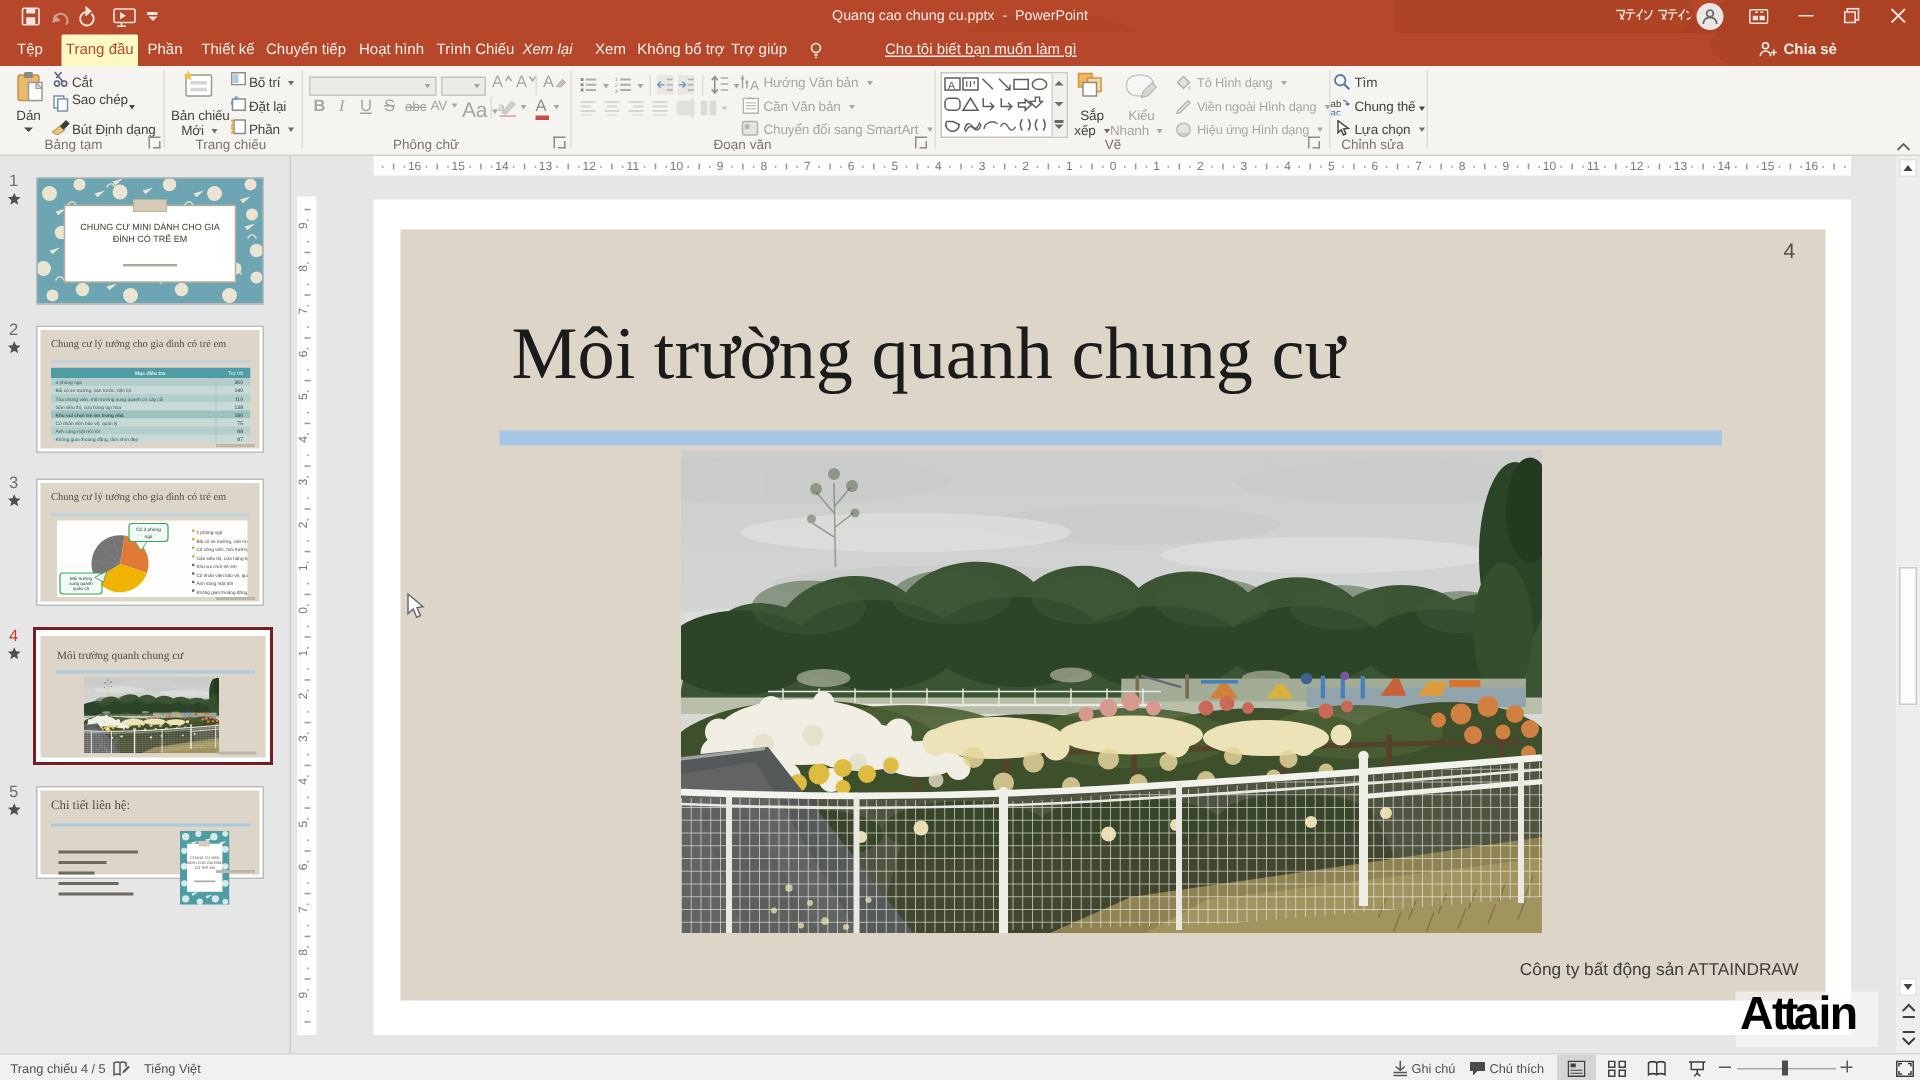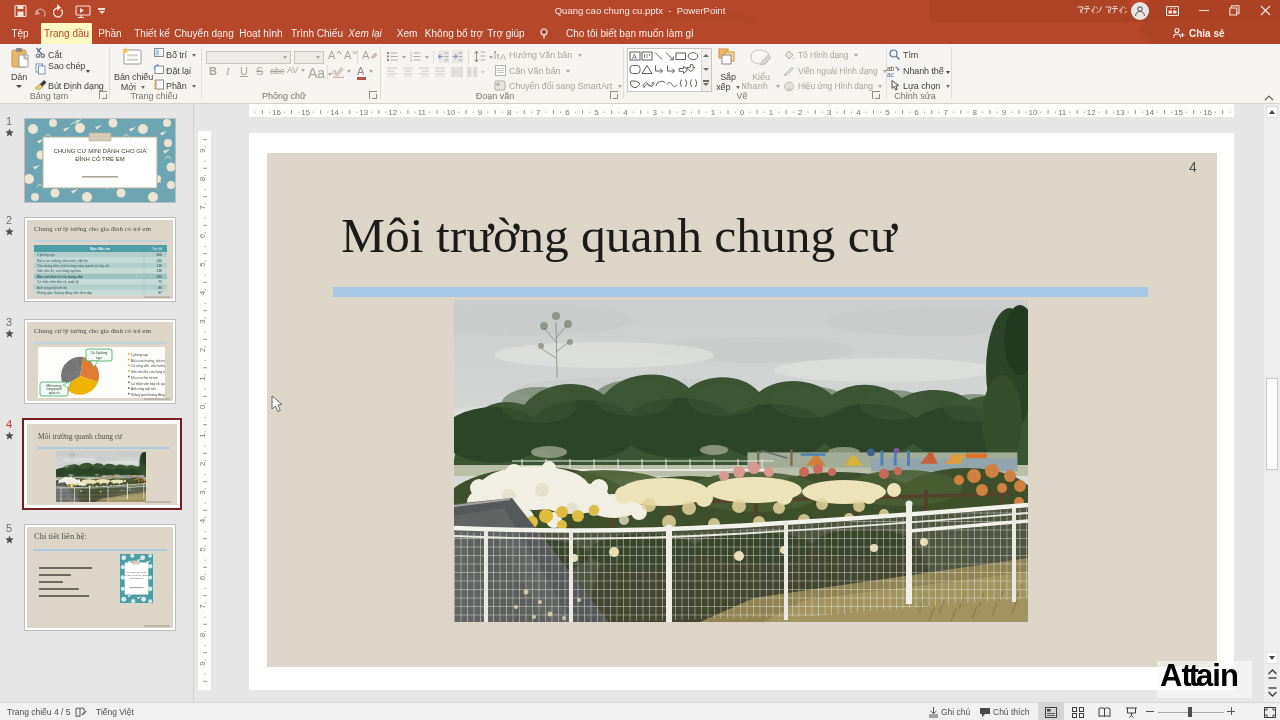--- a/index.html
+++ b/index.html
@@ -126,32 +126,32 @@
     <svg class="abs" style="left:1260px; top:5px;" width="11" height="11" viewBox="0 0 11 11">
       <path d="M1,1 L10,10 M10,1 L1,10" stroke="#F5E4DC" stroke-width="1.2"></path>
     </svg>
   </div>
   <div class="abs" id="tabrow">
     <div class="deco" style="left:1140px; top:-14px; width:160px; height:46px; opacity:.5; border-radius:55% 45% 40% 60%;"></div>
     <div class="tab" style="left:20px;">Tệp</div>
     <div id="tab-active" style="left:41px; width:51px;">Trang đầu</div>
     <div class="tab" style="left:110px;">Phần</div>
     <div class="tab" style="left:152px;">Thiết kế</div>
-    <div class="tab" style="left:204px;">Chuyển dạng</div>
+    <div class="tab" style="left:204px;">Chuyển tiếp</div>
     <div class="tab" style="left:261px;">Hoạt hình</div>
     <div class="tab" style="left:317px;">Trình Chiếu</div>
     <div class="tab" style="left:365px;font-style:italic;">Xem lại</div>
     <div class="tab" style="left:407px;">Xem</div>
     <div class="tab" style="left:454px;">Không bổ trợ</div>
     <div class="tab" style="left:506px;">Trợ giúp</div>
     <svg class="abs" style="left:539px; top:6px;" width="10" height="12" viewBox="0 0 10 12">
       <circle cx="5" cy="4" r="3" fill="none" stroke="#F9EFEA" stroke-width="1.1"></circle>
       <path d="M3.7,7 l2.6,0 M3.9,8.7 l2.2,0 M4.3,10.4 l1.4,0" stroke="#F9EFEA" stroke-width="1"></path>
     </svg>
-    <div class="tab" style="left:566px; transform:none;">Cho tôi biết bạn muốn làm gì</div>
+    <div class="tab" style="left:590px; transform:none;text-decoration:underline;">Cho tôi biết bạn muốn làm gì</div>
     <svg class="abs" style="left:1172px; top:5px;" width="13" height="13" viewBox="0 0 13 13">
       <circle cx="5" cy="3.5" r="2" fill="none" stroke="#F9EFEA" stroke-width="1.1"></circle>
       <path d="M1.5,10.5 a3.5,3.5 0 0 1 7,0" fill="none" stroke="#F9EFEA" stroke-width="1.1"></path>
       <path d="M10.5,6 l0,4 M8.5,8 l4,0" stroke="#F9EFEA" stroke-width="1.1"></path>
     </svg>
     <div class="tab" style="left:1189px; transform:none; font-weight:bold;">Chia sẻ</div>
   </div>
   <div class="abs" id="ribbon">
     
     <div class="rsep" style="left:109px;"></div>
@@ -360,21 +360,21 @@
       <rect x="8" y="5" width="9" height="9" fill="#F7D9A8" stroke="#D29438"></rect>
       <rect x="5" y="8" width="9" height="9" fill="#FFF" stroke="#8E8B88"></rect>
     </svg>
     <div class="rtext" style="left:714px; top:28px; width:28px; text-align:center;">Sắp</div>
     <div class="rtext" style="left:714px; top:38px; width:28px; text-align:center;">xếp <span class="dd"></span></div>
     <svg class="abs" style="left:748px; top:3px;" width="26" height="22" viewBox="0 0 26 22">
       <path d="M3,10 q0,-7 9,-7 q9,0 9,7 q0,7 -9,7 q-9,0 -9,-7" fill="#F7F6F4" stroke="#C9C5C0"></path>
       <path d="M14,14 l6,-6 3,3 -6,6 -4,1 z" fill="#D9D6D2" stroke="#B5B1AB" stroke-width=".7"></path>
     </svg>
     <div class="rtext rgray" style="left:746px; top:28px; width:30px; text-align:center;">Kiểu</div>
-    <div class="rtext rgray" style="left:740px; top:38px; width:42px; text-align:center;font-family:Liberation Mono, monospace;">Nhanh <span class="dd ddg"></span></div>
+    <div class="rtext rgray" style="left:740px; top:38px; width:42px; text-align:left;">Nhanh <span class="dd ddg"></span></div>
     <svg class="abs" style="left:783px; top:5px;" width="12" height="11" viewBox="0 0 12 11">
       <path d="M2,6 l4,-4 4,4 -4,4 z" fill="#E4E2DF" stroke="#B5B1AB"></path>
       <path d="M10,8 q1.5,2 0,3 q-1.5,-1 0,-3" fill="#C9C6C1"></path>
     </svg>
     <div class="rtext rgray" style="left:798px; top:6px; font-size:8.5px;">Tô Hình dạng <span class="dd ddg"></span></div>
     <svg class="abs" style="left:783px; top:21px;" width="12" height="11" viewBox="0 0 12 11">
       <path d="M2,9 L9,2 l1.5,1.5 L4,10 l-2.5,0.7 z" fill="#E4E2DF" stroke="#B5B1AB" stroke-width=".8"></path>
     </svg>
     <div class="rtext rgray" style="left:798px; top:21.5px; font-size:8.5px;">Viền ngoài Hình dạng <span class="dd ddg"></span></div>
     <svg class="abs" style="left:783px; top:36.5px;" width="12" height="11" viewBox="0 0 12 11">
@@ -388,21 +388,21 @@
     <svg class="abs" style="left:889px; top:5px;" width="11" height="11" viewBox="0 0 11 11">
       <circle cx="4.5" cy="4.5" r="3.5" fill="none" stroke="#56789B" stroke-width="1.2"></circle>
       <path d="M7,7 l3.5,3.5" stroke="#56789B" stroke-width="1.4"></path>
     </svg>
     <div class="rtext" style="left:903px; top:6px;">Tìm</div>
     <svg class="abs" style="left:887px; top:20.5px;" width="13" height="12" viewBox="0 0 13 12">
       <text x="0" y="6" font-size="6.5" fill="#464340" font-family="Liberation Sans">ab</text>
       <text x="0" y="12" font-size="6.5" fill="#2F6FB5" font-family="Liberation Sans">ac</text>
       <path d="M8.5,2 a3,3.2 0 0 1 3,3.2 m0,0 l-1.4,-1.2 m1.4,1.2 l1,-1.4" stroke="#56789B" fill="none"></path>
     </svg>
-    <div class="rtext" style="left:903px; top:21.5px;">Nhanh thế</div>
+    <div class="rtext" style="left:903px; top:21.5px;">Chung thế</div>
     <div class="abs" style="left:946px; top:26.5px; width:0; height:0; border-left:2.5px solid transparent; border-right:2.5px solid transparent; border-top:3px solid #464340;"></div>
     <svg class="abs" style="left:890px; top:36px;" width="10" height="11" viewBox="0 0 10 11">
       <path d="M2,0.5 l0,8 2.2,-2 1.4,3.5 1.6,-0.7 -1.4,-3.4 3,-0.3 z" fill="#FFF" stroke="#4A4743" stroke-width="1"></path>
     </svg>
     <div class="rtext" style="left:903px; top:37px;">Lựa chọn <span class="dd"></span></div>
     <div class="rlabel" style="left:865px;">Chỉnh sửa</div>
     <svg class="abs" style="left:1264px; top:51px;" width="10" height="6" viewBox="0 0 10 6">
         <path d="M1,5 L5,1 L9,5" fill="none" stroke="#66615C" stroke-width="1.2"></path>
       </svg>
   </div>
@@ -557,21 +557,21 @@
     <div class="abs" style="left:22px; top:314px; width:160px; height:92px; border:2px solid #771E20; background:#FFF;"></div>
     <div class="abs" style="left:27px; top:320px; width:150px; height:81px; background:#DDD6C8;">
       <div class="th-title" style="left:11px; top:8px; font-size:7.5px;">Môi trường quanh chung cư</div>
       <div class="th-blue" style="left:10px; top:23px; width:133px; background:#A9CBE0;"></div>
       <svg class="abs" style="left:29px; top:27px;" width="90" height="51" viewBox="0 0 574 322" preserveAspectRatio="none">
         <use href="#photoScene"></use>
       </svg>
       <div class="abs" style="right:6px; bottom:2px; width:26px; height:2px; background:#BDB6A8;"></div>
     </div>
 
-    <div class="thumb" style="top:420px; height:107px;">
+    <div class="thumb" style="top:420px; height:62px;">
       <div class="beige-in"></div>
       <div class="th-title" style="left:9px; top:6px; font-size:8.5px;">Chi tiết liên hệ:</div>
       <div class="th-blue" style="left:9px; top:24px; width:133px; background:#A9CBE0;"></div>
       <div class="tline" style="left:14px; top:42px; width:53px; height:2.2px;"></div>
       <div class="tline" style="left:14px; top:49px; width:32px; height:2.2px;"></div>
       <div class="tline" style="left:14px; top:56px; width:24px; height:2.2px;"></div>
       <div class="tline" style="left:14px; top:63px; width:40px; height:2.2px;"></div>
       <div class="tline" style="left:14px; top:70px; width:50px; height:2.2px;"></div>
       <svg class="abs" style="left:95px; top:28px;" width="33" height="51" viewBox="0 0 35 52">
         <rect width="35" height="52" fill="#4E9DA5"></rect>
@@ -1091,20 +1091,21 @@
               <circle cx="215" cy="228" r="3.5" fill="#EFEFE8"></circle>
               <rect x="452" y="204" width="6" height="100" fill="#EFEFE8"></rect>
               <circle cx="455" cy="204" r="3.5" fill="#EFEFE8"></circle>
               <rect x="30" y="230" width="4" height="92" fill="#E9E9E1"></rect>
               <rect x="115" y="231" width="4" height="91" fill="#E9E9E1"></rect>
               <rect x="330" y="222" width="4" height="98" fill="#E9E9E1"></rect>
               <rect x="558" y="208" width="4" height="94" fill="#E9E9E1"></rect>
             </g>
           </g>
         </svg>
+        <div class="abs" style="left:0; top:488px; width:932px; text-align:right; font-size:11.5px; color:#3C3C3C;">Công ty bất động sản ATTAINDRAW</div>
       </div>
     </div>
 
     <svg class="abs" style="left:76px; top:291px;" width="13" height="19" viewBox="0 0 13 19">
       <path d="M1,1 L1,14 L4.5,11 L6.8,16.5 L9.3,15.4 L7,10 L11,9.5 Z" fill="#FDFDFD" stroke="#6A6A6A" stroke-width="1"></path>
     </svg>
   </div>
 
   <div class="abs" style="left:1157px; top:661px; width:95px; height:37px; background:rgba(252,252,252,.55);"></div>
   <div class="abs" style="left:1160px; top:658px; width:92px; font-family:'Liberation Sans',sans-serif; font-weight:bold; font-size:31px; color:#000000; letter-spacing:-1px;">A<span style="letter-spacing:-3px;">tt</span>ain</div>

